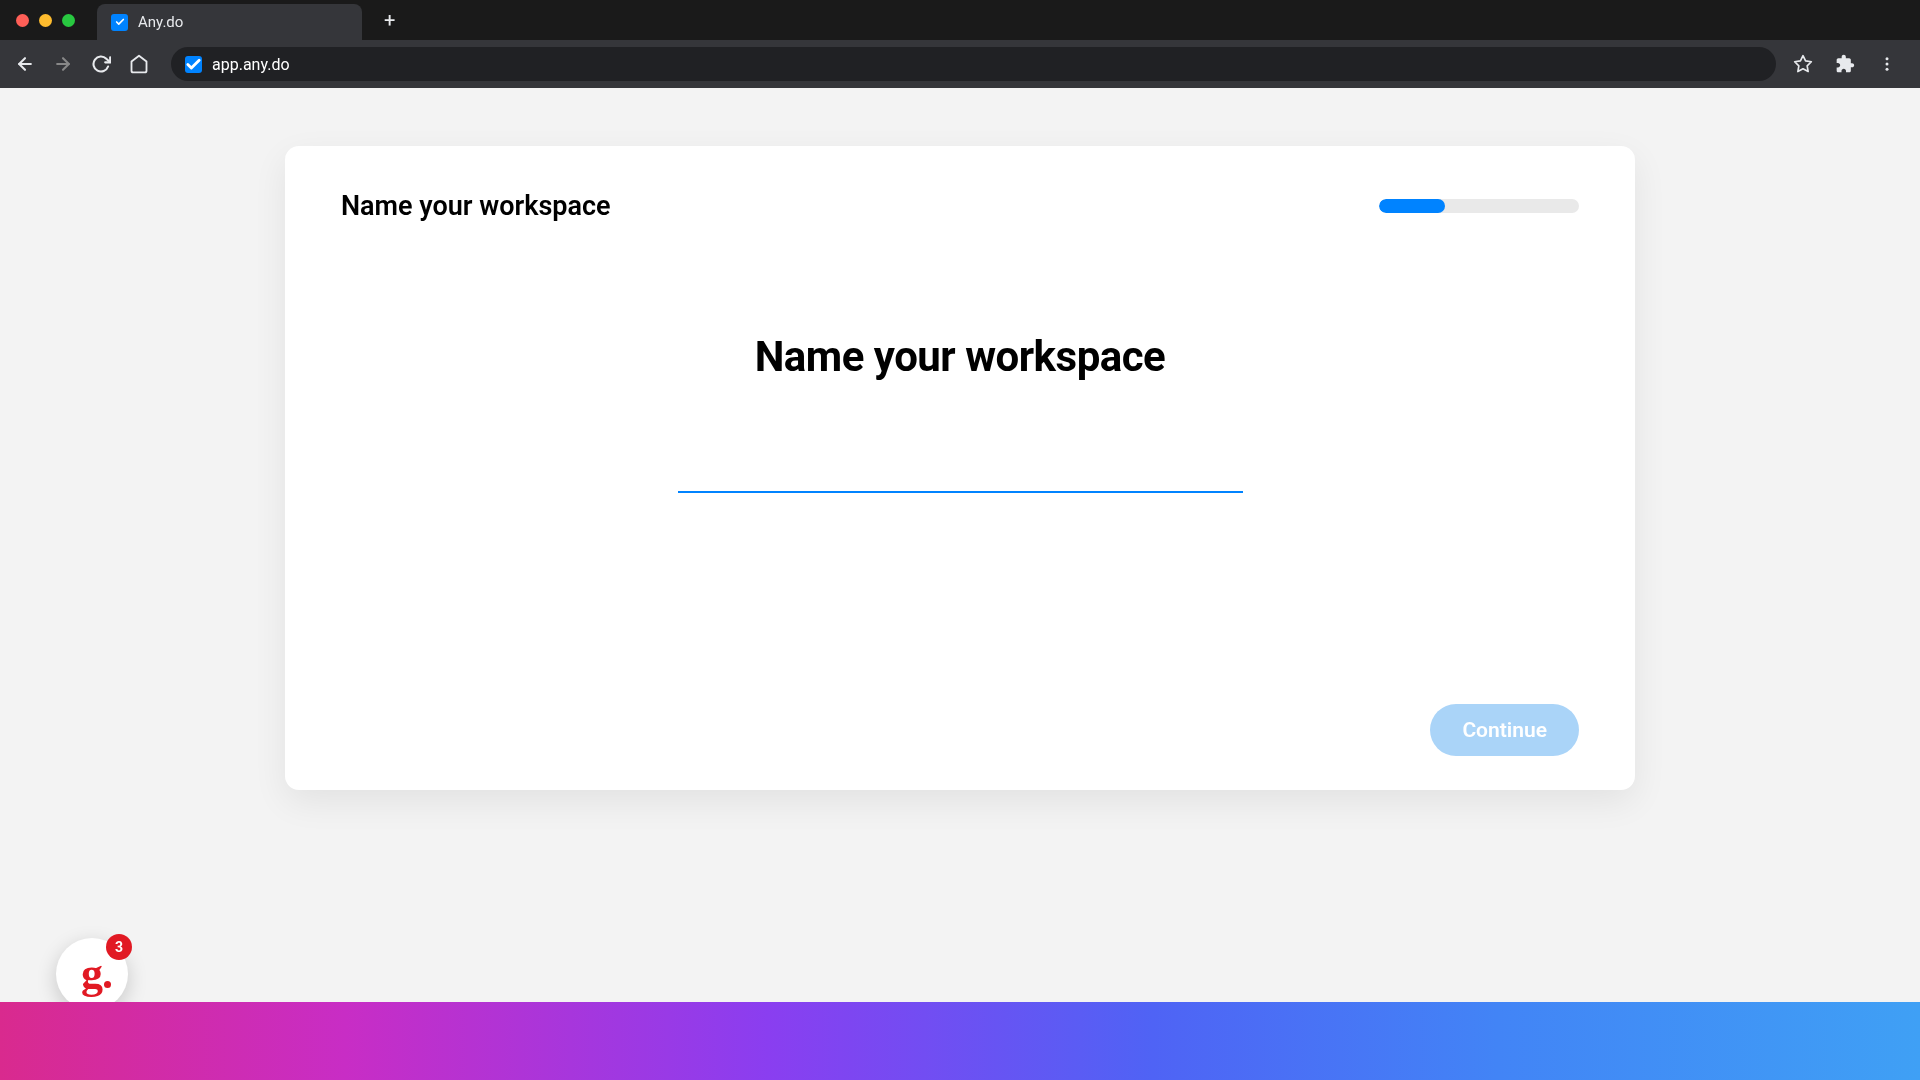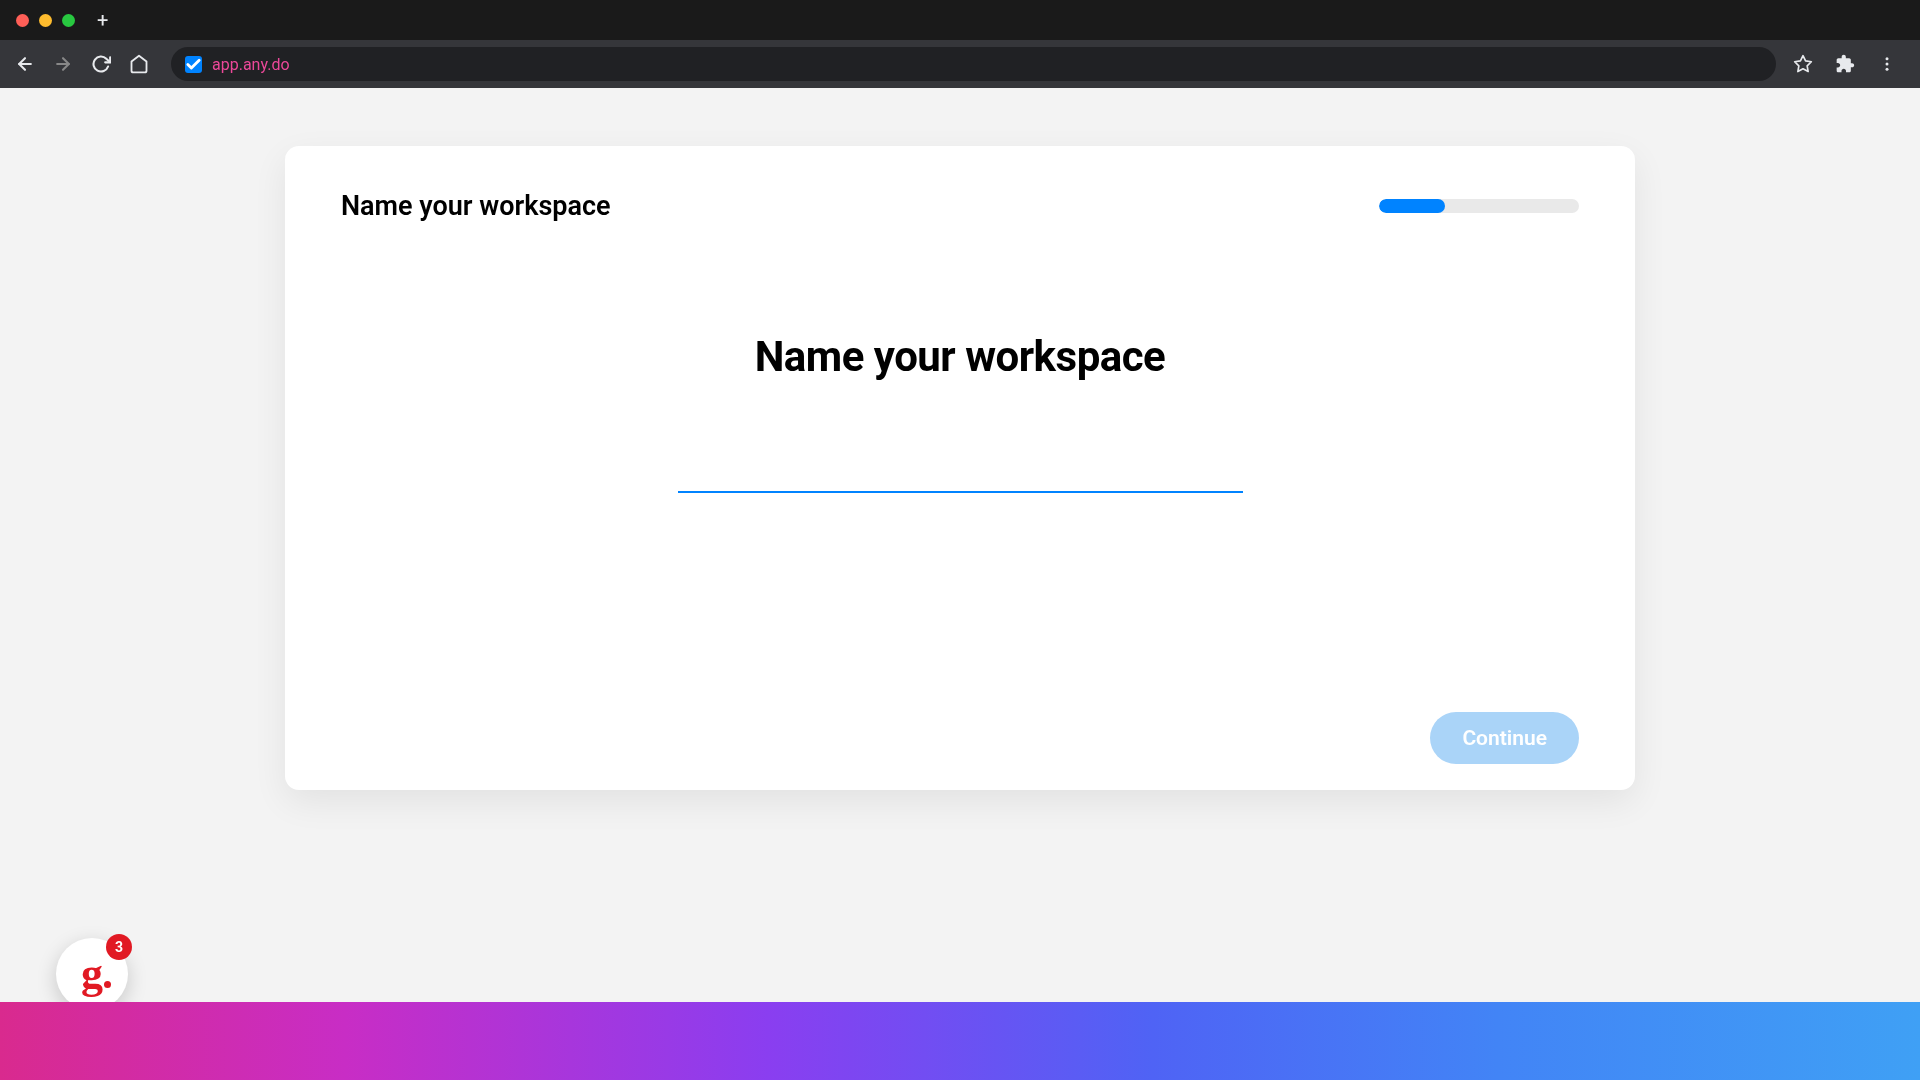--- a/index.html
+++ b/index.html
@@ -121,21 +121,21 @@
   width: 17px;
   height: 17px;
   background: #0083ff;
   border-radius: 3px;
   display: flex;
   align-items: center;
   justify-content: center;
 }
 
 .url-text {
-  color: #ec4899;
+  color: #ffffff;
   font-size: 16px;
 }
 
 .toolbar-right {
   display: flex;
   align-items: center;
   gap: 20px;
   padding-right: 8px;
 }
 
@@ -208,21 +208,21 @@
   outline: none;
   padding: 16px 0 8px 0;
   margin-top: 56px;
   background: transparent;
   caret-color: #0083ff;
 }
 
 .continue-btn {
   position: absolute;
   right: 56px;
-  bottom: 26px;
+  bottom: 34px;
   padding: 14px 32px;
   font-size: 21px;
   font-weight: 600;
   color: #fff;
   background: #aad4f8;
   border: none;
   border-radius: 30px;
   cursor: pointer;
 }
 
@@ -288,20 +288,28 @@
 </head>
 <body>
 
 <div class="browser-chrome">
   <div class="tab-bar">
     <div class="traffic-lights">
       <div class="traffic-light tl-red"></div>
       <div class="traffic-light tl-yellow"></div>
       <div class="traffic-light tl-green"></div>
     </div>
+    <div class="tab">
+      <div class="tab-favicon">
+        <svg viewBox="0 0 24 24" fill="none" stroke="#fff" stroke-width="4" stroke-linecap="round" stroke-linejoin="round">
+            <polyline points="20 6 9 17 4 12"></polyline>
+          </svg>
+      </div>
+      <span class="tab-title">Any.do</span>
+    </div>
     <div class="new-tab">+</div>
   </div>
   <div class="toolbar">
     <div class="nav-btn">
       <svg width="20" height="20" viewBox="0 0 24 24" fill="none" stroke="currentColor" stroke-width="2.5" stroke-linecap="round" stroke-linejoin="round">
           <line x1="19" y1="12" x2="5" y2="12"></line>
           <polyline points="12 19 5 12 12 5"></polyline>
         </svg>
     </div>
     <div class="nav-btn dim">

